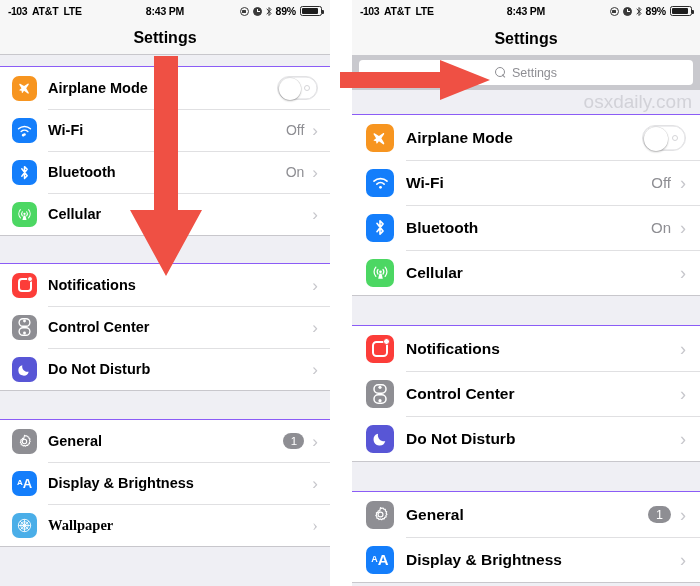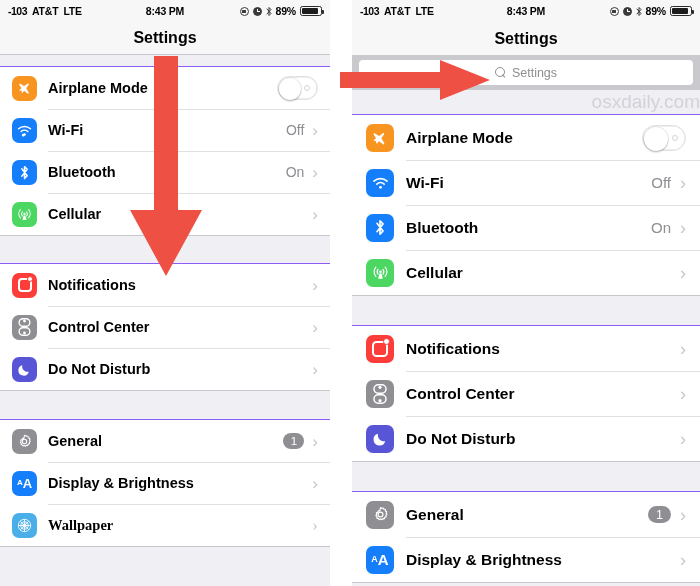--- a/index.html
+++ b/index.html
@@ -94,21 +94,21 @@
     transform: rotate(45deg); transform-origin: left center;
   }
   .search-ph { color: #8e8e93; font-size: 12.5px; }
 
   
   .watermark {
     text-align: right;
     color: #d2d2d8;
     font-weight: 300;
     white-space: nowrap;
-    padding-right: 0;
+    padding-right: 8px;
   }
 
   
   .gap { background: #efeff4; }
   .group { background: #f0abfc; border-top: 1px solid #8b5cf6; border-bottom: 1px solid #c8c7cc; }
   .row {
     display: flex; align-items: center; background: #fff;
     position: relative;
   }
   .row + .row .row-inner::before {

